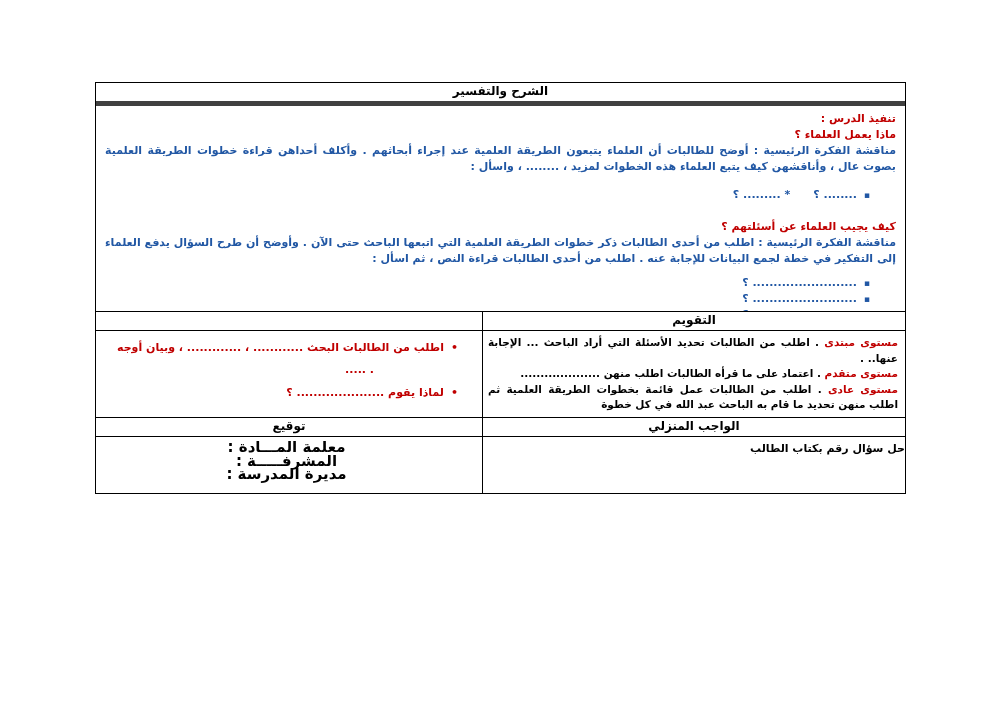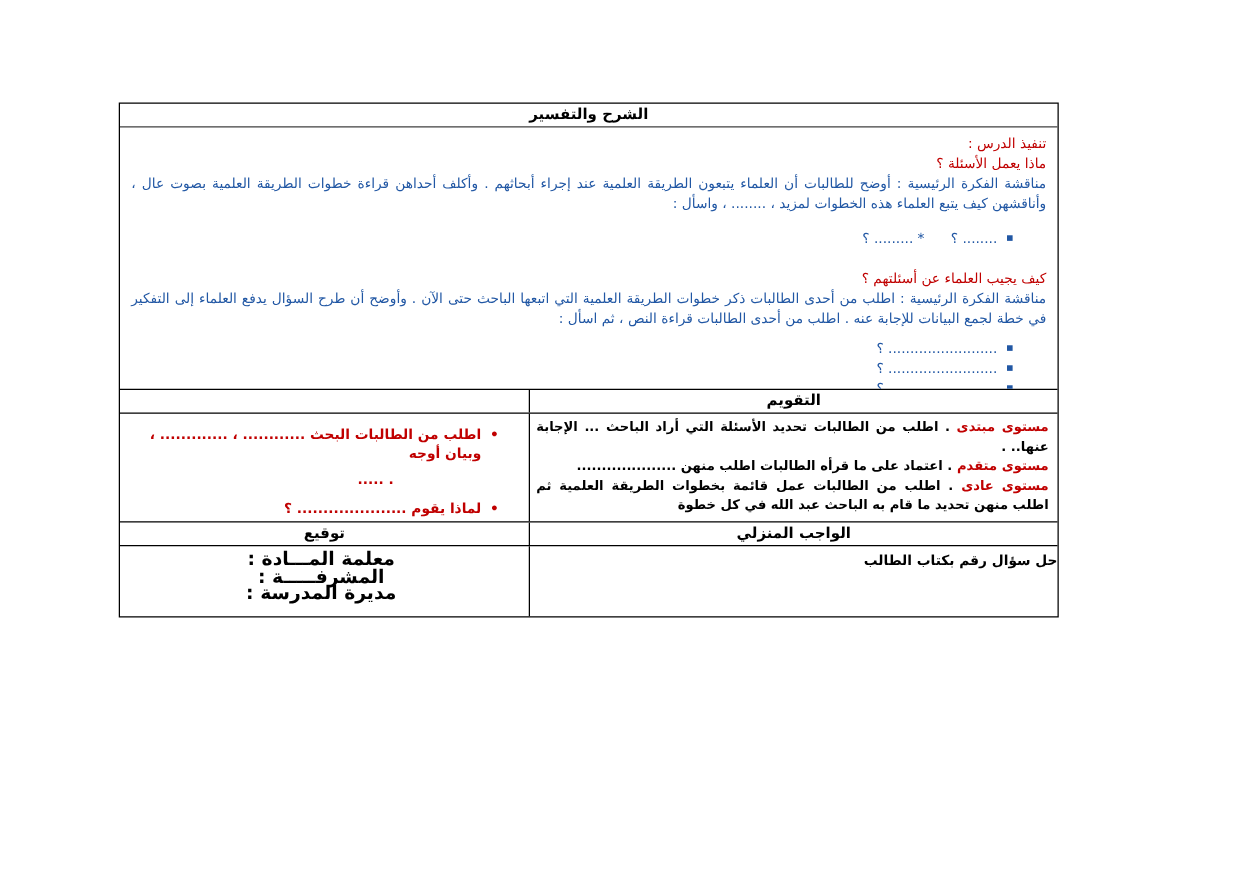--- a/index.html
+++ b/index.html
@@ -2,32 +2,32 @@
 <html lang="ar" dir="rtl"><head>
 <meta charset="utf-8">
 <style>
   html,body{margin:0;padding:0;}
   body{
     width:1000px;height:707px;background:#ffffff;position:relative;
     font-family:"DejaVu Sans","Liberation Sans",sans-serif;
     -webkit-font-smoothing:antialiased;
   }
   .sheet{
-    position:absolute;left:95px;top:82px;width:752px;
+    position:absolute;left:95px;top:82px;width:811px;
     border:1.5px solid #000;direction:rtl;background:#fff;
     box-sizing:border-box;
   }
   .hdr{
     font-weight:bold;font-size:12px;color:#000;text-align:center;
     padding:1px 0 2px;line-height:15px;
   }
   
   .explain-body{
-    border-top:1px solid #404040;height:210px;box-sizing:border-box;
-    padding:5px 9px 0 9px;font-size:11px;font-weight:normal;line-height:16px;
+    border-top:5px solid #404040;height:210px;box-sizing:border-box;
+    padding:5px 9px 0 9px;font-size:11px;font-weight:bold;line-height:16px;
     overflow:hidden;
   }
   .red{color:#C00000;}
   .blue{color:#2157A4;}
   .para{text-align:justify;text-align-last:right;}
   .bullet-line{display:flex;gap:7px;padding-right:26px;align-items:flex-start;}
   .bullet-marker{font-size:9px;line-height:16px;flex:0 0 auto;}
   .bl-text{white-space:pre-wrap;}
   .mt12{margin-top:12px;}
   .mt16{margin-top:16px;}
@@ -57,21 +57,21 @@
 </style>
 </head>
 <body>
 
 <div class="sheet">
 
   <div class="hdr">الشرح والتفسير</div>
 
   <div class="explain-body">
     <div class="red">تنفيذ الدرس :</div>
-    <div class="red">ماذا يعمل الأسئلة ؟</div>
+    <div class="red">ماذا يعمل العلماء ؟</div>
     <div class="blue para">مناقشة الفكرة الرئيسية : أوضح للطالبات أن العلماء يتبعون الطريقة العلمية عند إجراء أبحاثهم . وأكلف أحداهن قراءة خطوات الطريقة العلمية بصوت عال ، وأناقشهن كيف يتبع العلماء هذه الخطوات لمزيد ، ........ ، واسأل :</div>
 
     <div class="bullet-line blue mt12">
       <span class="bullet-marker">▪</span>
       <span class="bl-text">........ ؟      * ......... ؟</span>
     </div>
 
     <div class="red mt16">كيف يجيب العلماء عن أسئلتهم ؟</div>
     <div class="blue para">مناقشة الفكرة الرئيسية : اطلب من أحدى الطالبات ذكر خطوات الطريقة العلمية التي اتبعها الباحث حتى الآن . وأوضح أن طرح السؤال يدفع العلماء إلى التفكير في خطة لجمع البيانات للإجابة عنه . اطلب من أحدى الطالبات قراءة النص ، ثم اسأل :</div>
 

